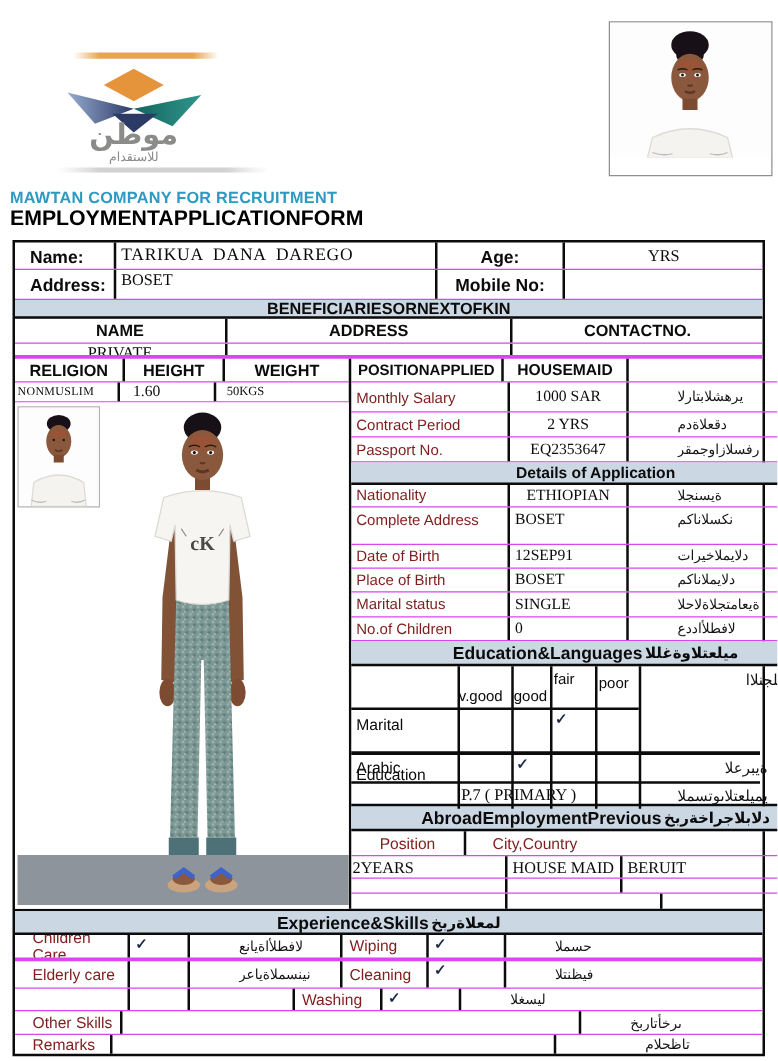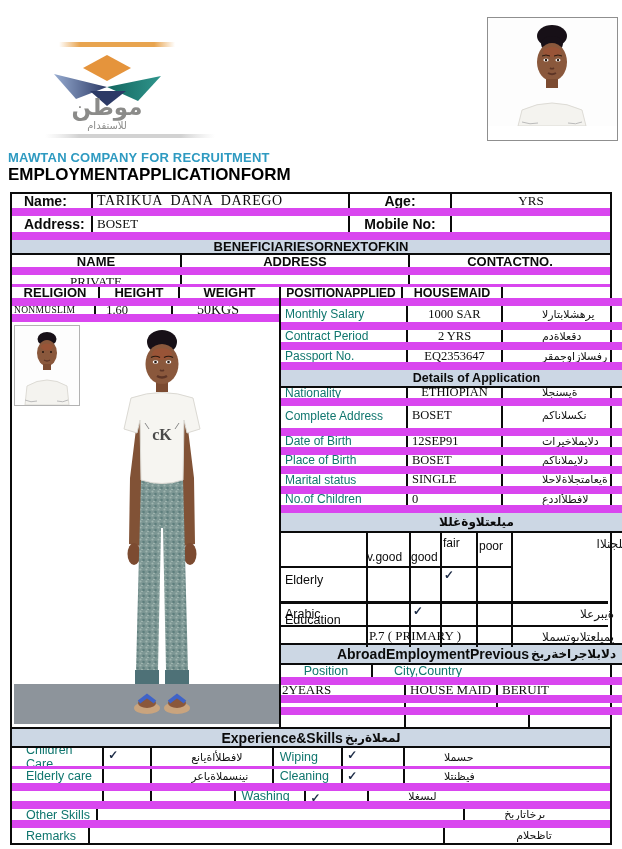--- a/index.html
+++ b/index.html
@@ -2,32 +2,32 @@
 <html><head>
 <meta charset="utf-8">
 <style>
   html,body{margin:0;padding:0;background:#fff;}
   #page{position:relative;width:622px;height:849px;background:#fff;overflow:hidden;
         font-family:"Liberation Sans",sans-serif;color:#0b0b0b;}
   .abs{position:absolute;}
   
   #form{position:absolute;left:10px;top:192px;width:602px;height:653px;
         border:2px solid #0b0b0b;box-sizing:border-box;display:flex;flex-direction:column;}
-  .row{display:flex;box-sizing:border-box;border-bottom:8px solid #d946ef;flex:none;}
+  .row{display:flex;box-sizing:border-box;border-bottom:1px solid #d946ef;flex:none;}
   .row.nb{border-bottom:none;gap:32px;}
   .c{box-sizing:border-box;border-right:2px solid #0b0b0b;overflow:hidden;display:flex;align-items:center;}
   .c.last{border-right:none;}
   .sec{background:#ccd7e4;justify-content:center;align-items:center;display:flex;
        font-weight:bold;box-sizing:border-box;border-bottom:2px solid #0b0b0b;}
   .lb{font-weight:bold;font-size:14px;}
   .lb2{font-weight:bold;font-size:13px;}
   .val{font-family:"Liberation Serif",serif;font-size:13px;}
   .ar{font-family:"DejaVu Sans",sans-serif;font-size:11px;direction:rtl;justify-content:flex-end;
       padding-right:6px;color:#141414;margin-left:39px;}
-  .sl{font-size:12px;color:#0f766e;}          
+  .sl{font-size:12px;color:#7f1d1d;}          
   .ck{font-weight:bold;font-size:12px;color:#1b2a45;}
   .ctr{justify-content:center;}
   .pl{padding-left:12px;}
   .pl4{padding-left:4px;}
   
   #mid{display:flex;height:442px;box-sizing:border-box;border-bottom:2px solid #0b0b0b;}
   #leftcol{width:269px;border-right:2px solid #0b0b0b;box-sizing:border-box;display:flex;flex-direction:column;}
   #rightcol{flex:1;display:flex;flex-direction:column;}
   #photoPanel{flex:1;position:relative;background:#fff;}
   #floor{position:absolute;left:2px;top:362px;width:265px;height:40px;background:#8d949b;}
@@ -139,21 +139,21 @@
 
       <div id="leftcol">
         <div class="row" style="height:19px">
           <div class="c lb2 ctr" style="width:88px">RELIGION</div>
           <div class="c lb2 ctr" style="width:80px">HEIGHT</div>
           <div class="c last lb2 ctr" style="width:99px">WEIGHT</div>
         </div>
         <div class="row" style="height:16px">
           <div class="c val" style="width:88px;font-size:9.5px;letter-spacing:.3px;padding-left:2px">NONMUSLIM</div>
           <div class="c val" style="width:80px;padding-left:10px;font-size:12.5px">1.60</div>
-          <div class="c last val" style="width:110px;padding-left:24px;font-size:14px">50KGS</div>
+          <div class="c last val" style="width:110px;padding-left:8px;font-size:10px">50KGS</div>
         </div>
 
         <div id="photoPanel">
           <div id="floor"></div>
           <svg class="abs" style="left:55px;top:6px" width="190" height="396" viewBox="0 0 190 396">
             <defs>
               <pattern id="aw" width="6" height="6" patternUnits="userSpaceOnUse">
                 <rect width="6" height="6" fill="#7d9794"></rect>
                 <circle cx="1.5" cy="1.5" r="1.1" fill="#9fb5af"></circle>
                 <circle cx="4.5" cy="4" r="1.3" fill="#5f7f7d"></circle>
@@ -264,40 +264,41 @@
           <div class="c val pl4" style="width:95px;font-size:12.5px">SINGLE</div>
           <div class="c last ar" style="width:105px">ةيعامتجلاةلاحلا</div>
         </div>
         <div class="row" style="height:19px">
           <div class="c sl pl4" style="width:127px">No.of Children</div>
           <div class="c val pl4" style="width:95px;font-size:12.5px">0</div>
           <div class="c last ar" style="width:105px">لافطلأاددع</div>
         </div>
 
         <div class="sec" style="height:20px;gap:2px">
+          <span style="font-size:14px">Education&amp;Languages</span>
             <span class="artitle">ميلعتلاوةغللا</span>
         </div>
 
         <div id="edu">
 
           <div class="vl" style="left:85px;top:0;width:2px;height:114px"></div>
           <div class="vl" style="left:128px;top:0;width:2px;height:114px"></div>
           <div class="vl" style="left:159px;top:0;width:2px;height:114px"></div>
           <div class="vl" style="left:195px;top:0;width:2px;height:114px"></div>
           <div class="vl" style="left:230px;top:0;width:2px;height:114px"></div>
           <div class="hl" style="left:0;top:33px;width:230px;height:2px"></div>
           <div class="hl" style="left:0;top:68px;width:327px;height:3px"></div>
           <div class="hl" style="left:0;top:92px;width:327px;height:2px"></div>
 
           <div class="etxt" style="left:86px;top:17px">v.good</div>
           <div class="etxt" style="left:130px;top:17px">good</div>
           <div class="etxt" style="left:162px;top:3px">fair</div>
           <div class="etxt" style="left:198px;top:6px">poor</div>
 
-          <div class="etxt" style="left:4px;top:40px;font-size:12.5px">Elderly</div>
+          <div class="etxt" style="left:4px;top:40px;font-size:12.5px">Marital</div>
           <div class="etxt ck" style="left:163px;top:35px">✓</div>
           <div class="etxt ar" style="left:232px;top:4px;width:90px;text-align:right">ةيزيلجنلاا</div>
 
           <div class="etxt" style="left:4px;top:74px;font-size:12.5px">Arabic</div>
           <div class="etxt ck" style="left:132px;top:71px">✓</div>
           <div class="etxt ar" style="left:232px;top:74px;width:90px;text-align:center">ةيبرعلا</div>
 
           <div class="etxt" style="left:4px;top:80px;font-size:12.5px">Education</div>
           <div class="etxt val" style="left:88px;top:95px;font-size:13px">P.7 ( PRIMARY )</div>
           <div class="etxt ar" style="left:222px;top:97px;width:100px;text-align:left">يميلعتلاىوتسملا</div>

